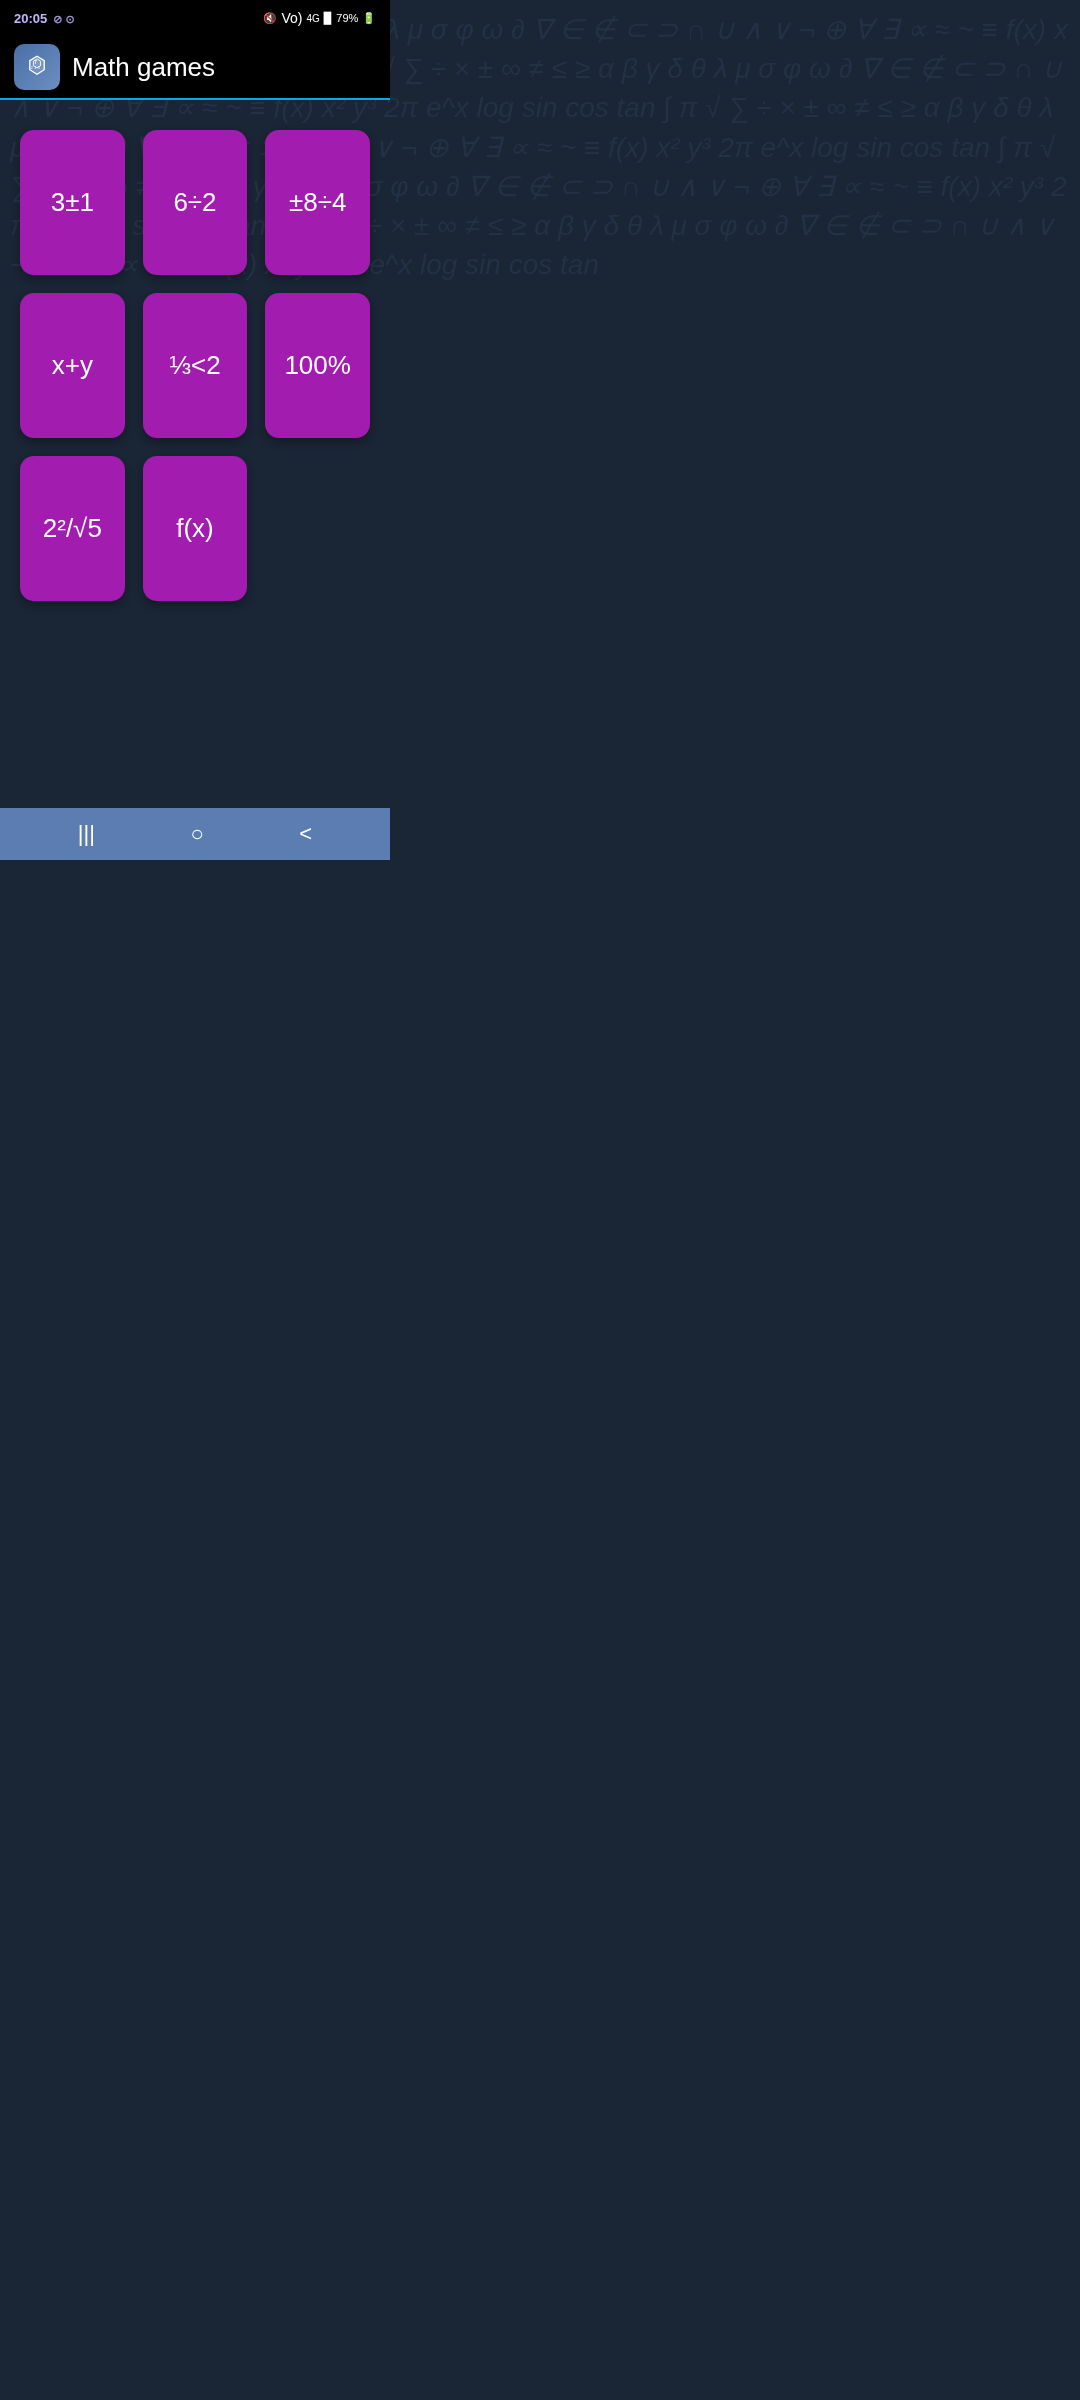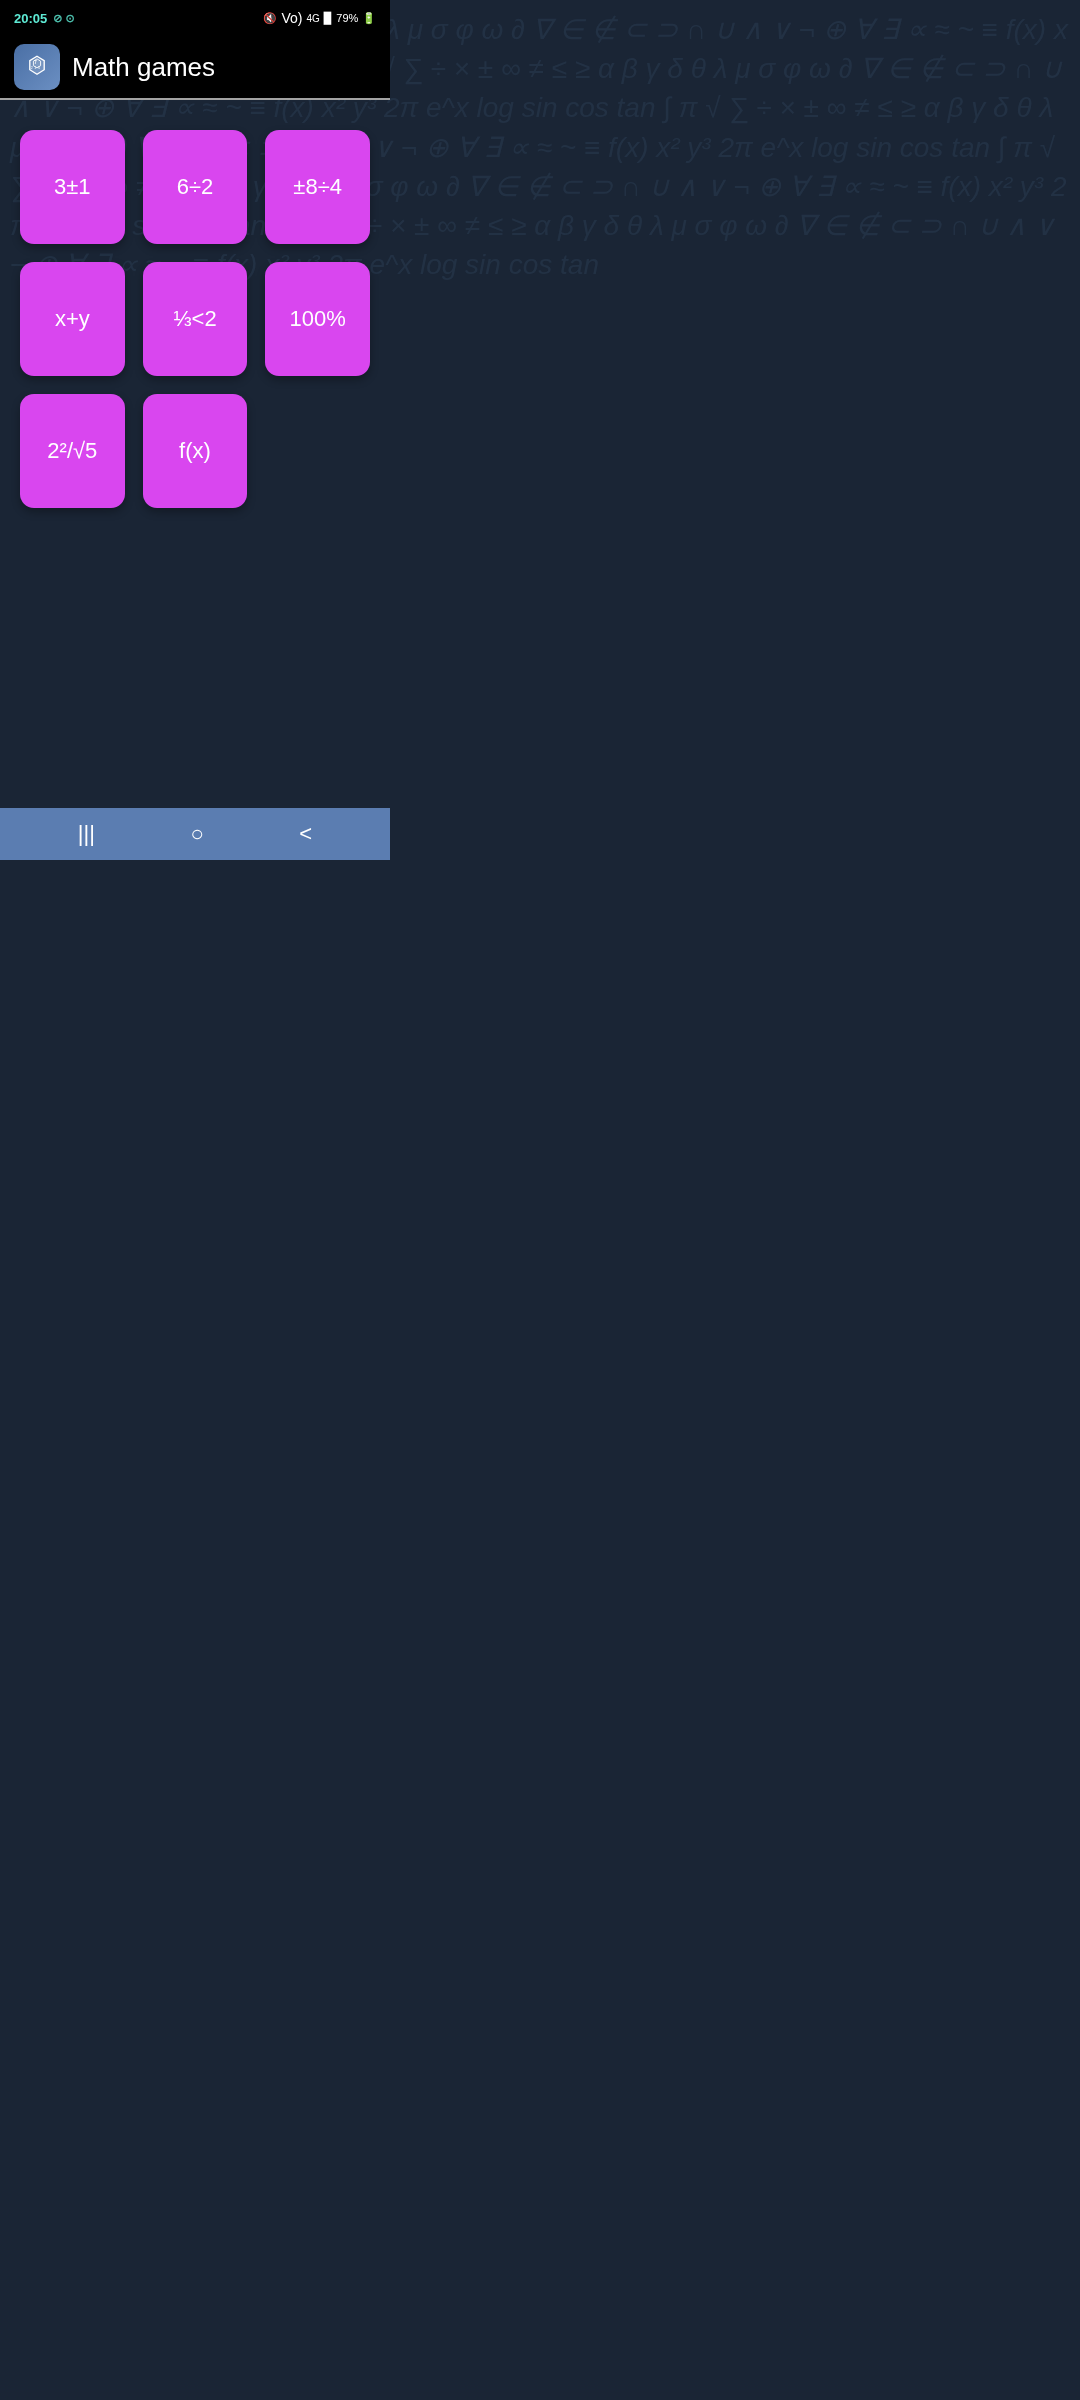--- a/index.html
+++ b/index.html
@@ -48,23 +48,23 @@
       background-color: #000;
       display: flex;
       justify-content: space-between;
       align-items: center;
       padding: 6px 14px;
       height: 36px;
     }
 
     .status-left {
       display: flex;
-      align-items: center;
+      align-items: flex-end;
       gap: 6px;
-      color: #5eead4;
+      color: #c4b5fd;
       font-size: 13px;
       font-weight: 600;
     }
 
     .status-icons {
       display: flex;
       align-items: center;
       gap: 4px;
       color: white;
       font-size: 11px;
@@ -72,21 +72,21 @@
 
     
     .app-header {
       position: relative;
       z-index: 10;
       background-color: #000;
       display: flex;
       align-items: center;
       padding: 8px 14px;
       gap: 12px;
-      border-bottom: 2px solid #a3a3a3;
+      border-bottom: 2px solid #0ea5e9;
     }
 
     .app-icon {
       width: 46px;
       height: 46px;
       border-radius: 10px;
       background: linear-gradient(135deg, #4a6fa5, #6b8fc2);
       display: flex;
       align-items: center;
       justify-content: center;
@@ -113,30 +113,30 @@
     }
 
     
     .games-grid {
       display: grid;
       grid-template-columns: repeat(3, 1fr);
       gap: 18px;
     }
 
     .game-btn {
-      background-color: #d946ef;
+      background-color: #a21caf;
       border: none;
       border-radius: 14px;
-      height: 114px;
+      height: 145px;
       display: flex;
       align-items: center;
       justify-content: center;
       cursor: pointer;
       color: white;
-      font-size: 22px;
+      font-size: 26px;
       font-weight: 400;
       box-shadow: 0 4px 8px rgba(0,0,0,0.3);
       transition: background-color 0.15s;
     }
 
     
     .bottom-nav {
       position: relative;
       z-index: 10;
       background-color: #5b7db1;

